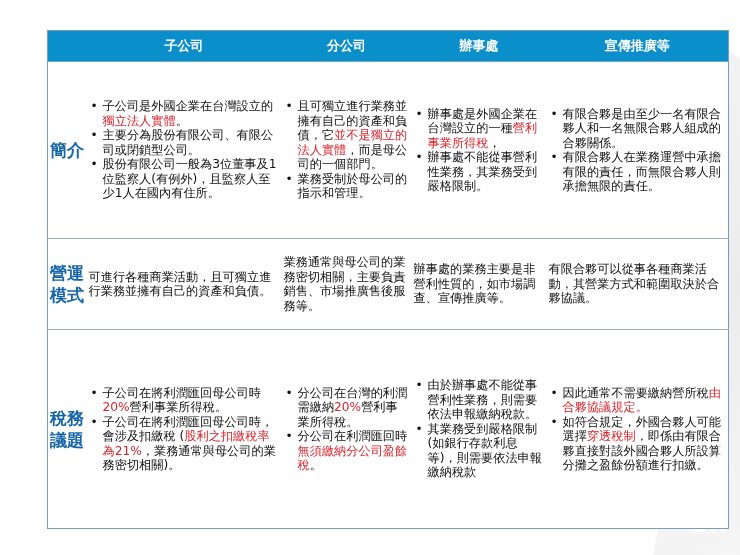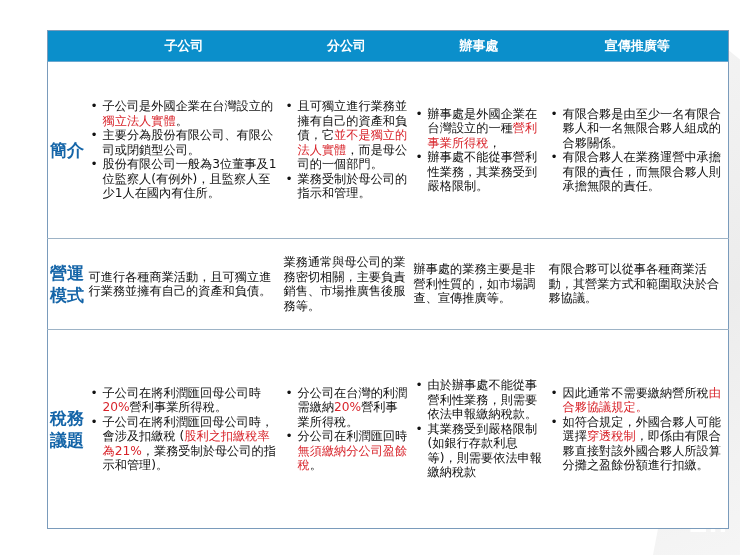--- a/index.html
+++ b/index.html
@@ -90,21 +90,21 @@
         <td><span>有限合夥可以從事各種商業活動，其營業方式和範圍取決於合夥協議。</span></td>
       </tr>
       <tr class="r3">
         <td class="label">
           <div>稅務</div>
           <div>議題</div>
         </td>
         <td>
           <ul>
             <li><span>子公司在將利潤匯回母公司時</span><span class="red">20%</span><span>營利事業所得稅。</span></li>
-            <li><span>子公司在將利潤匯回母公司時，會涉及扣繳稅 (</span><span class="red">股利之扣繳稅率為21%</span><span>，業務受制於母公司的指示和管理)。</span></li>
+            <li><span>子公司在將利潤匯回母公司時，會涉及扣繳稅 (</span><span class="red">股利之扣繳稅率為21%</span><span>，業務通常與母公司的業務密切相關)。</span></li>
           </ul>
         </td>
         <td>
           <ul>
             <li><span>分公司在台灣的利潤需繳納</span><span class="red">20%</span><span>營利事業所得稅。</span></li>
             <li><span>分公司在利潤匯回時</span><span class="red">無須繳納分公司盈餘稅</span><span>。</span></li>
           </ul>
         </td>
         <td>
           <ul>

